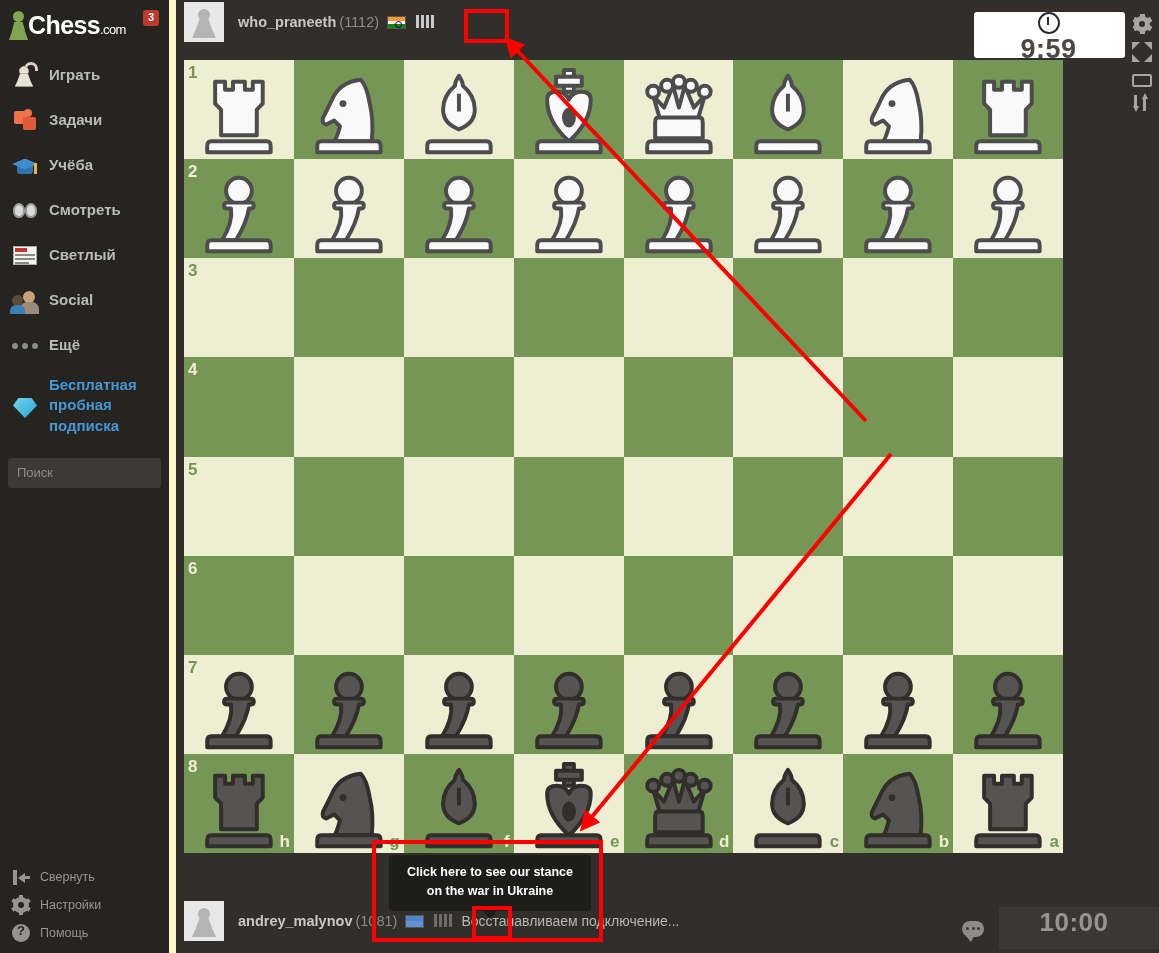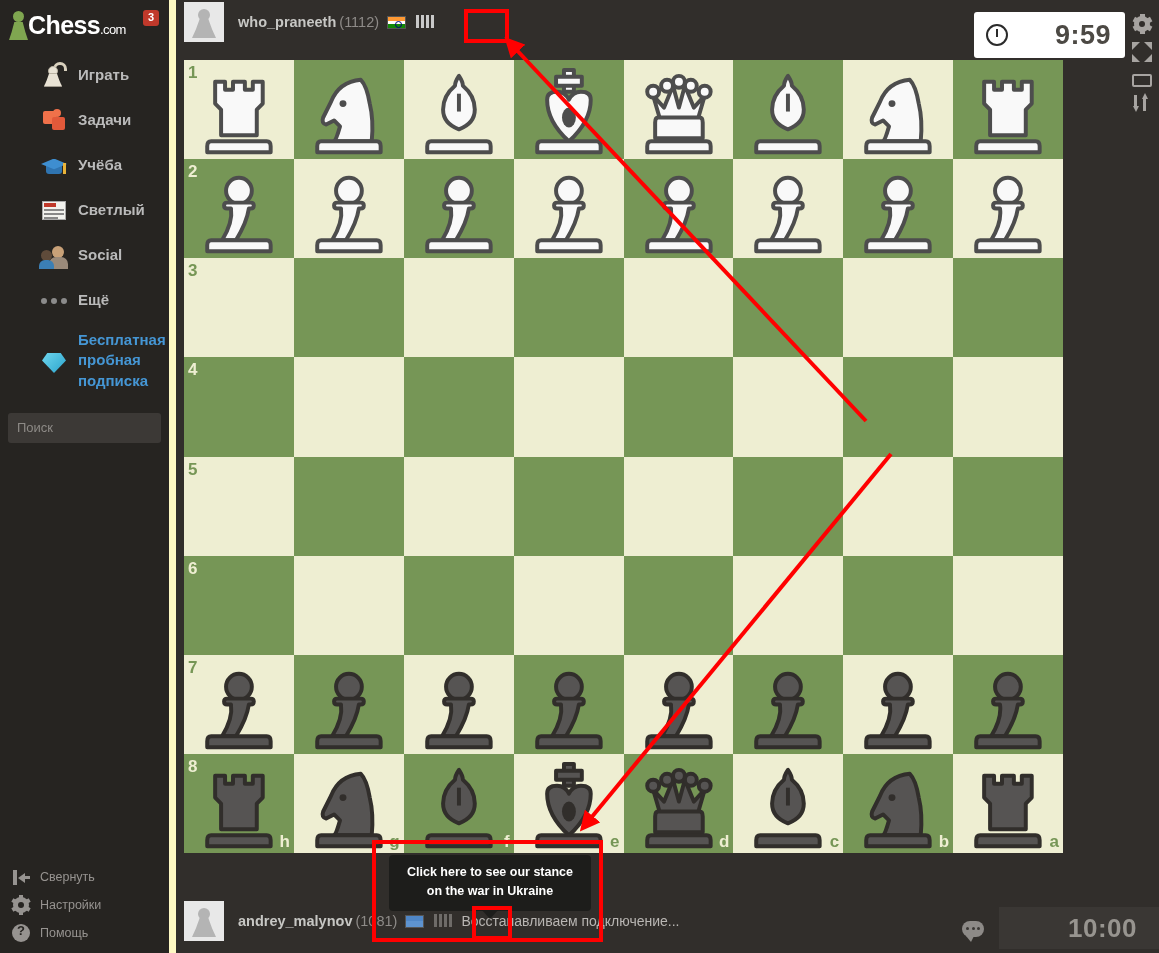--- a/index.html
+++ b/index.html
@@ -31,21 +31,21 @@
   .logo-text { font-size: 25px; font-weight: bold; color: #fff; letter-spacing: -0.6px; margin-left: -2px; }
   .logo-text .dotcom { font-size: 13px; font-weight: normal; }
   .badge {
     position: absolute; right: 10px; top: 10px;
     background: #c0392b; color: #fff;
     font-size: 11px; font-weight: bold;
     padding: 1px 5px 2px; border-radius: 3px;
     line-height: 1.2;
   }
 
-  .nav { margin-top: 8px; margin-left: 29px; }
+  .nav { margin-top: 8px; }
   .nav-item {
     display: flex; align-items: center;
     height: 45px; padding-left: 10px; cursor: pointer;
   }
   .nav-icon { width: 30px; height: 30px; flex: 0 0 30px; margin-right: 9px; position: relative; }
   .nav-label { font-size: 15px; font-weight: bold; color: #bababa; }
   .nav-item.premium { align-items: flex-start; height: auto; padding-top: 8px; padding-bottom: 8px; }
   .nav-item.premium .nav-label { color: #4596d4; line-height: 1.35; width: 96px; }
   .nav-item.premium .nav-icon { margin-top: 16px; }
 
@@ -141,21 +141,21 @@
   .signal span:nth-child(2) { height: 13px; }
   .signal span:nth-child(3) { height: 13px; }
   .signal span:nth-child(4) { height: 13px; }
   .signal.dim span { background: #6e6b68; }
   .status-text { font-size: 14px; color: #b9b6b3; margin-left: 9px; }
 
   .clock {
     position: absolute; right: 34px; top: 12px;
     width: 151px; height: 46px;
     background: #ffffff; border-radius: 3px;
-    display: flex; align-items: center; padding: 0 14px 0 12px;
+    display: flex; align-items: center; padding: 0 14px 0 12px; flex-direction: column;
   }
   .clock-icon { width: 22px; height: 22px; border: 2.5px solid #2b2b2b; border-radius: 50%; position: relative; flex: 0 0 22px; }
   .clock-icon::after { content: ""; position: absolute; left: 7.5px; top: 3px; width: 2px; height: 8px; background: #2b2b2b; }
   .clock-time { flex: 1; text-align: right; font-size: 27px; font-weight: bold; color: #4c4944; letter-spacing: 0.5px; }
   .clock.bottom-clock {
     top: auto; bottom: 4px; right: 0px; width: 160px; height: 42px;
     background: #3a3734; border-radius: 0;
     justify-content: flex-end; padding-right: 22px;
   }
   .clock.bottom-clock .clock-time { color: #97948f; font-size: 26px; }
@@ -268,20 +268,27 @@
       </div>
       <div class="nav-item">
         <div class="nav-icon ic-learn">
             <div class="cap2"></div>
             <div class="cap"></div>
             <div class="tas"></div>
           </div>
         <div class="nav-label">Учёба</div>
       </div>
       <div class="nav-item">
+        <div class="nav-icon ic-watch">
+            <div class="b1"></div>
+            <div class="b2"></div>
+          </div>
+        <div class="nav-label">Смотреть</div>
+      </div>
+      <div class="nav-item">
         <div class="nav-icon ic-news">
             <div class="paper"></div>
             <div class="hd"></div>
             <div class="l1"></div>
             <div class="l2"></div>
             <div class="l3"></div>
           </div>
         <div class="nav-label">Светлый</div>
       </div>
       <div class="nav-item">

